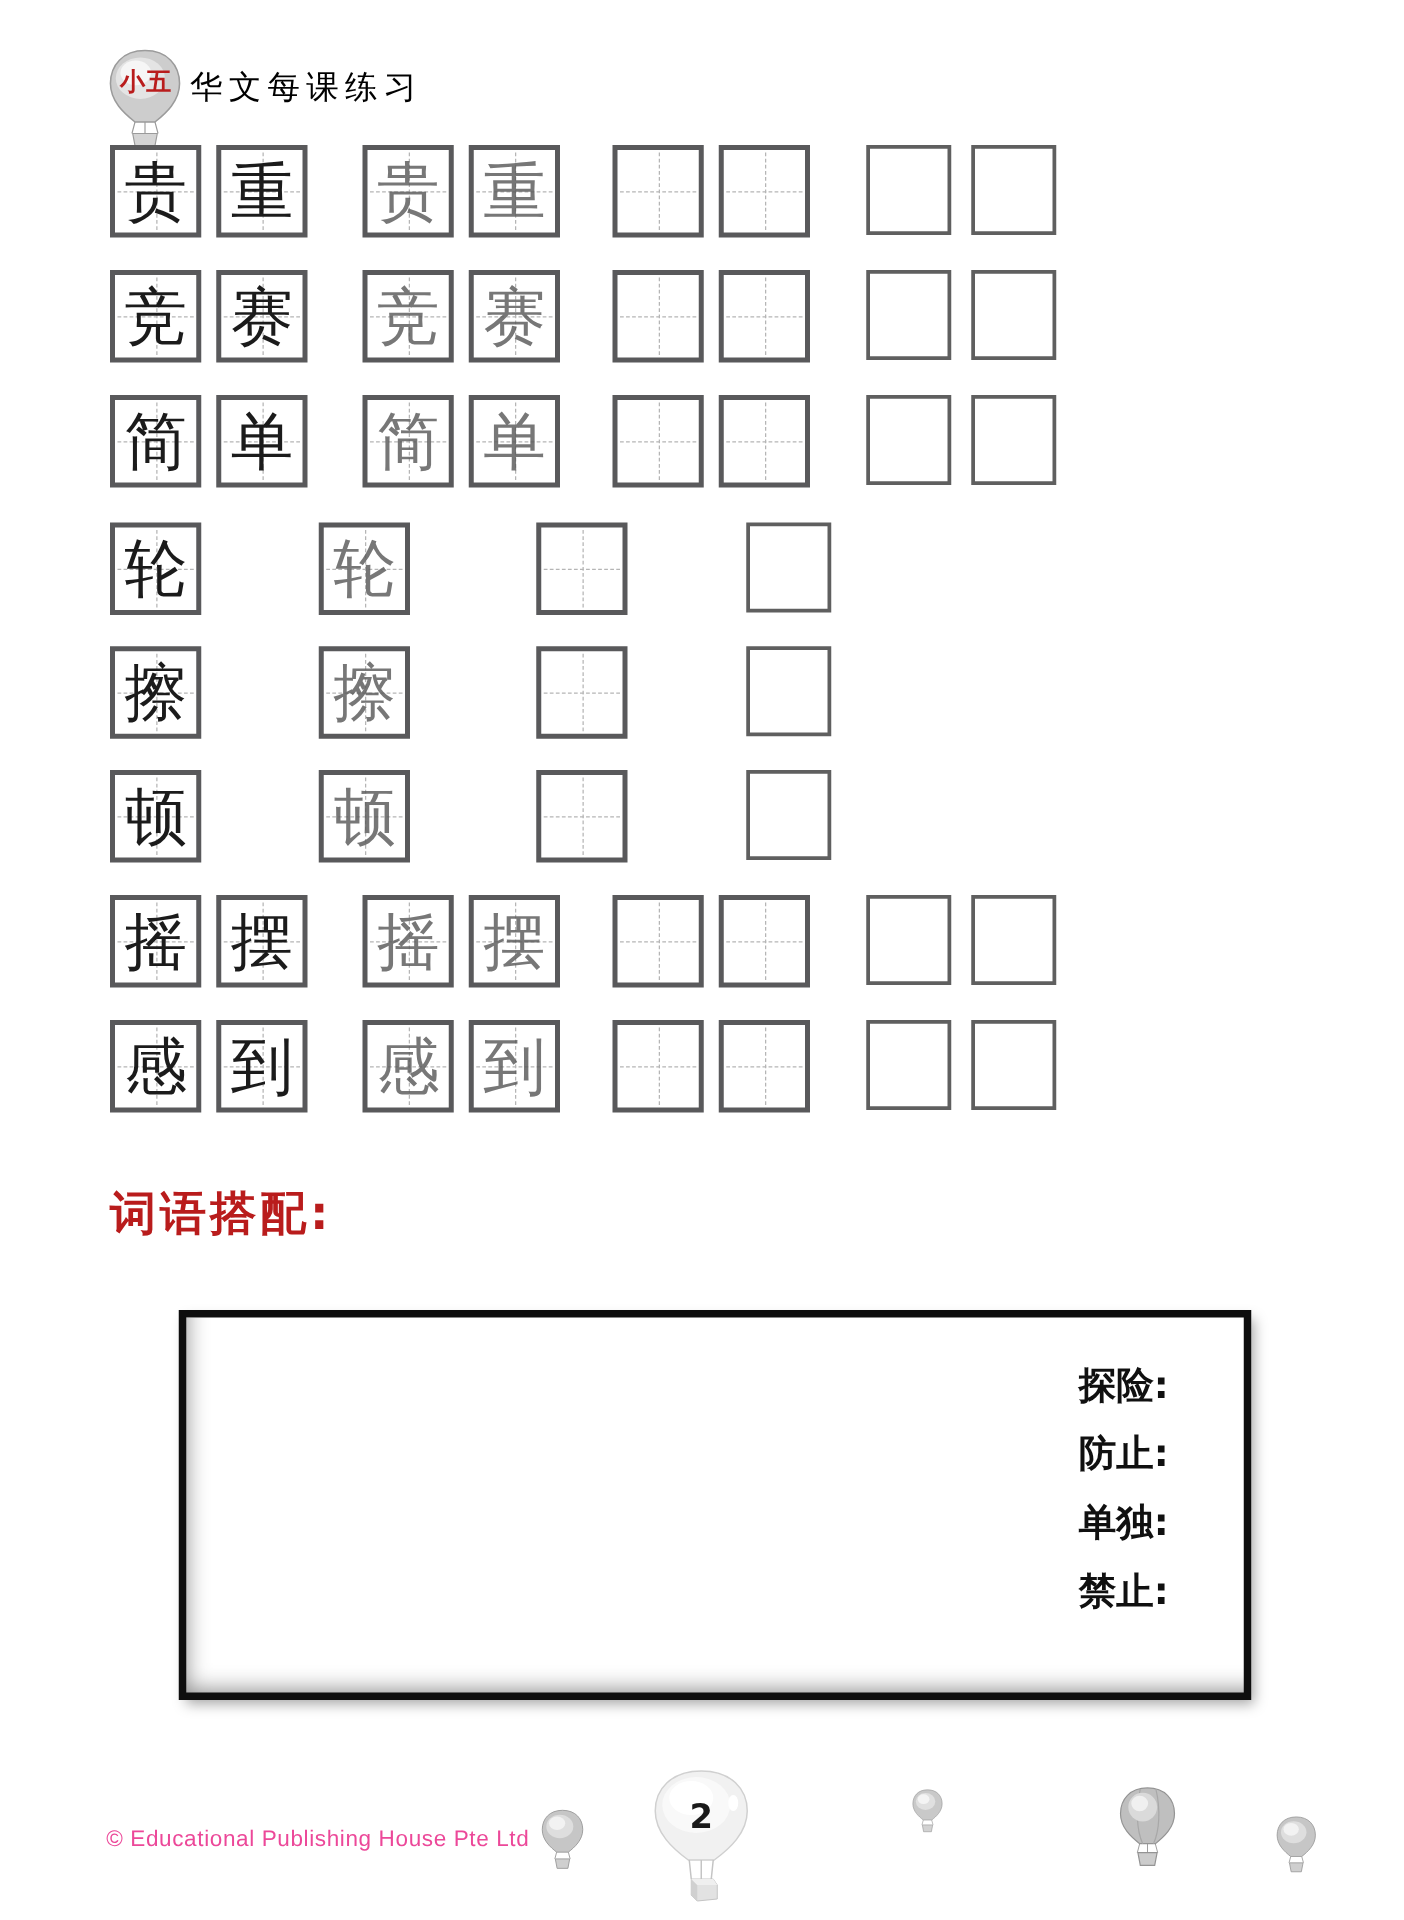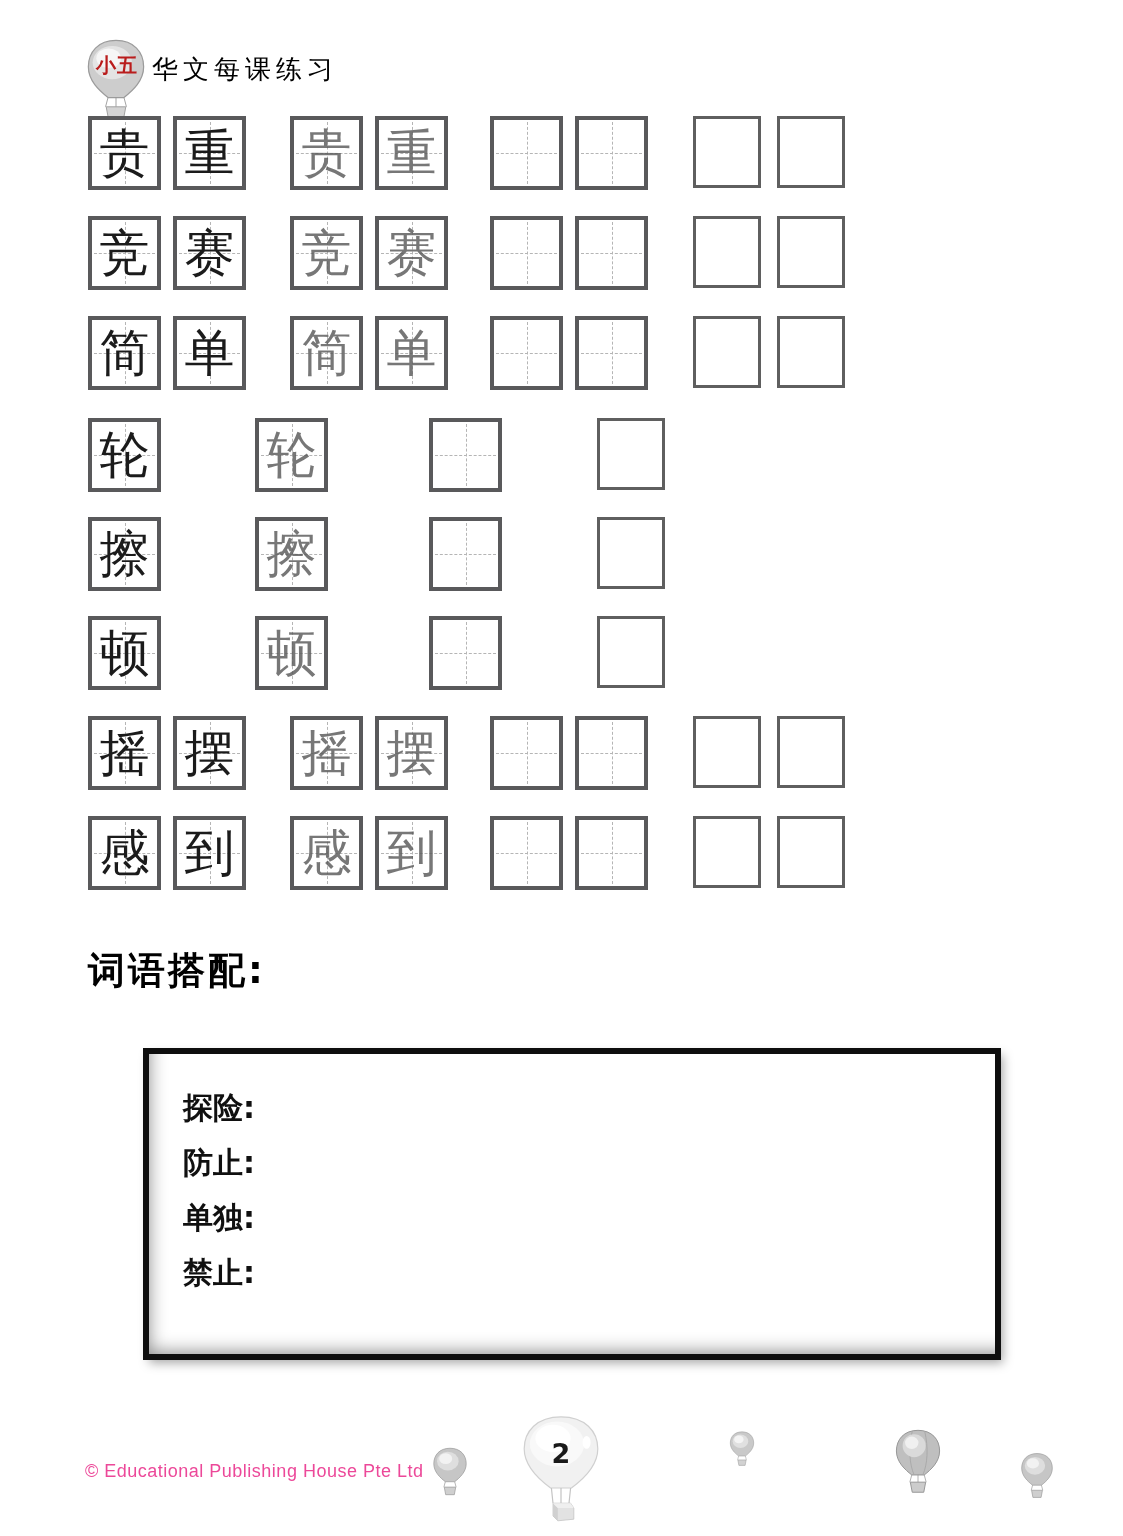--- a/index.html
+++ b/index.html
@@ -20,27 +20,27 @@
   .guided::before{content:"";position:absolute;left:50%;top:2px;bottom:2px;
         border-left:1px dashed #b5b5b5;}
   .guided::after{content:"";position:absolute;top:50%;left:2px;right:2px;
         border-top:1px dashed #b5b5b5;}
   .char{position:relative;z-index:1;font-family:"Liberation Serif","DejaVu Serif",serif;
         font-size:50px;line-height:1;color:#1b1b1b;}
   .char.trace{color:#5a5a5a;opacity:.82;}
 
   
   .section-heading{position:absolute;left:88px;top:946px;font-size:37px;font-weight:900;
-        letter-spacing:3px;color:#000000;font-family:"DejaVu Sans","Liberation Sans",sans-serif;}
+        letter-spacing:3px;color:#b91c1c;font-family:"DejaVu Sans","Liberation Sans",sans-serif;}
   .colloc-box{position:absolute;left:143px;top:1048px;width:858px;height:312px;
         box-sizing:border-box;background:#fff;border:6px solid #0e0e0e;
         padding:34px 26px 0 34px;
         box-shadow:inset 12px -14px 18px -12px rgba(0,0,0,.45),
                    4px 5px 10px -2px rgba(0,0,0,.35);}
-  .colloc-row{display:flex;align-items:baseline;height:55px;}
+  .colloc-row{display:flex;align-items:baseline;height:55px;justify-content:flex-end;}
   .colloc-label{flex:0 0 auto;width:106px;font-weight:bold;font-size:30px;color:#101010;
         font-family:"DejaVu Sans","Liberation Sans",sans-serif;}
   .colloc-text{font-family:"Liberation Serif","DejaVu Serif",serif;font-size:29px;
         color:#1e1e1e;letter-spacing:1px;white-space:nowrap;}
 
   
   .copyright{position:absolute;left:85px;top:1461px;font-size:18px;color:#ec4899;
         letter-spacing:.5px;}
   .balloon{position:absolute;}
   .page-num{position:absolute;left:516px;top:1438px;width:90px;text-align:center;

